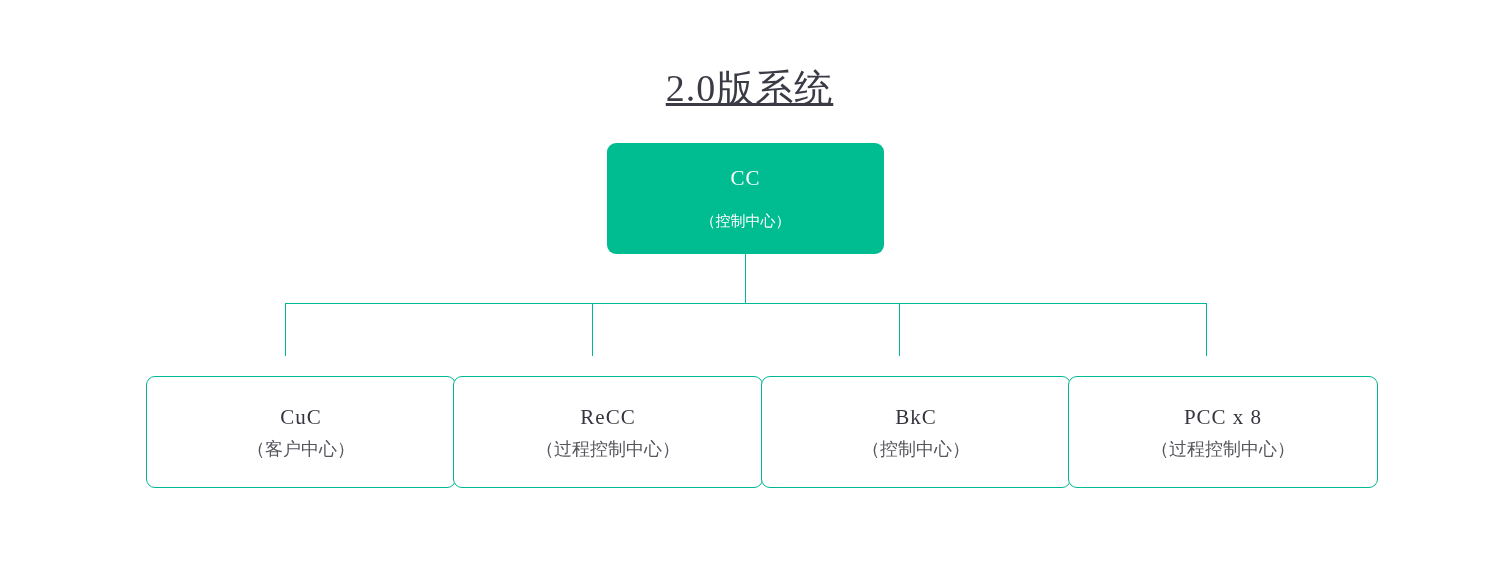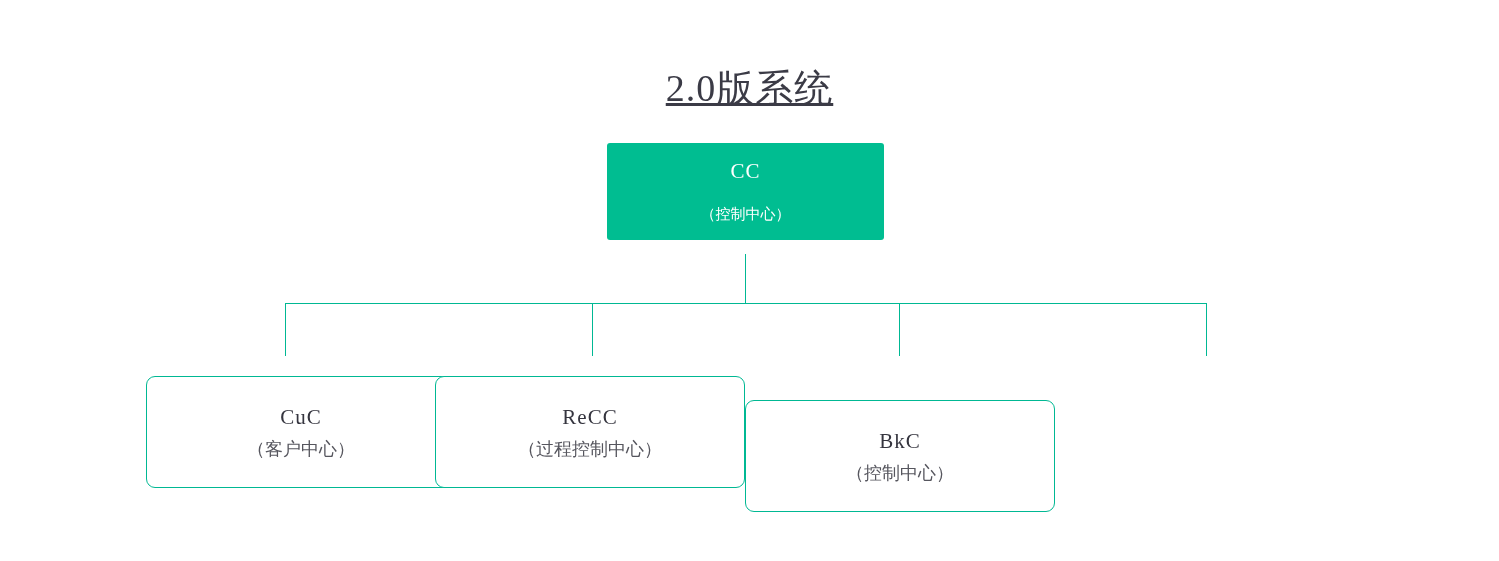--- a/index.html
+++ b/index.html
@@ -54,23 +54,23 @@
     display: flex;
     flex-direction: column;
     align-items: center;
     justify-content: center;
   }
 
   .node-root {
     left: 607px;
     top: 143px;
     width: 277px;
-    height: 97px;
+    height: 111px;
     background: #00bd91;
-    border-radius: 3px;
+    border-radius: 9px;
   }
   .node-root .node-label {
     color: #ffffff;
     font-size: 21px;
     line-height: 26px;
     letter-spacing: 1px;
   }
   .node-root .node-sub {
     color: #ffffff;
     font-size: 15px;
@@ -95,22 +95,22 @@
   }
   .node-child .node-sub {
     color: #56565e;
     font-size: 18px;
     line-height: 22px;
     margin-top: 8px;
     font-family: "DejaVu Sans", "Liberation Sans", sans-serif;
   }
 
   .node-child-0 { left: 146px; }
-  .node-child-1 { left: 435px; }
-  .node-child-2 { left: 745px; margin-top: 24px; }
+  .node-child-1 { left: 453px; }
+  .node-child-2 { left: 761px; }
   .node-child-3 { left: 1068px; }
 
   .node-label, .node-sub {
     white-space: nowrap;
     text-align: center;
   }
 </style>
 </head>
 <body>
 
@@ -142,14 +142,18 @@
   <div class="node node-child node-child-1">
     <div class="node-label">ReCC</div>
     <div class="node-sub">（过程控制中心）</div>
   </div>
 
   <div class="node node-child node-child-2">
     <div class="node-label">BkC</div>
     <div class="node-sub">（控制中心）</div>
   </div>
 
+  <div class="node node-child node-child-3">
+    <div class="node-label">PCC x 8</div>
+    <div class="node-sub">（过程控制中心）</div>
+  </div>
 
 </div>
 
 </body></html>

